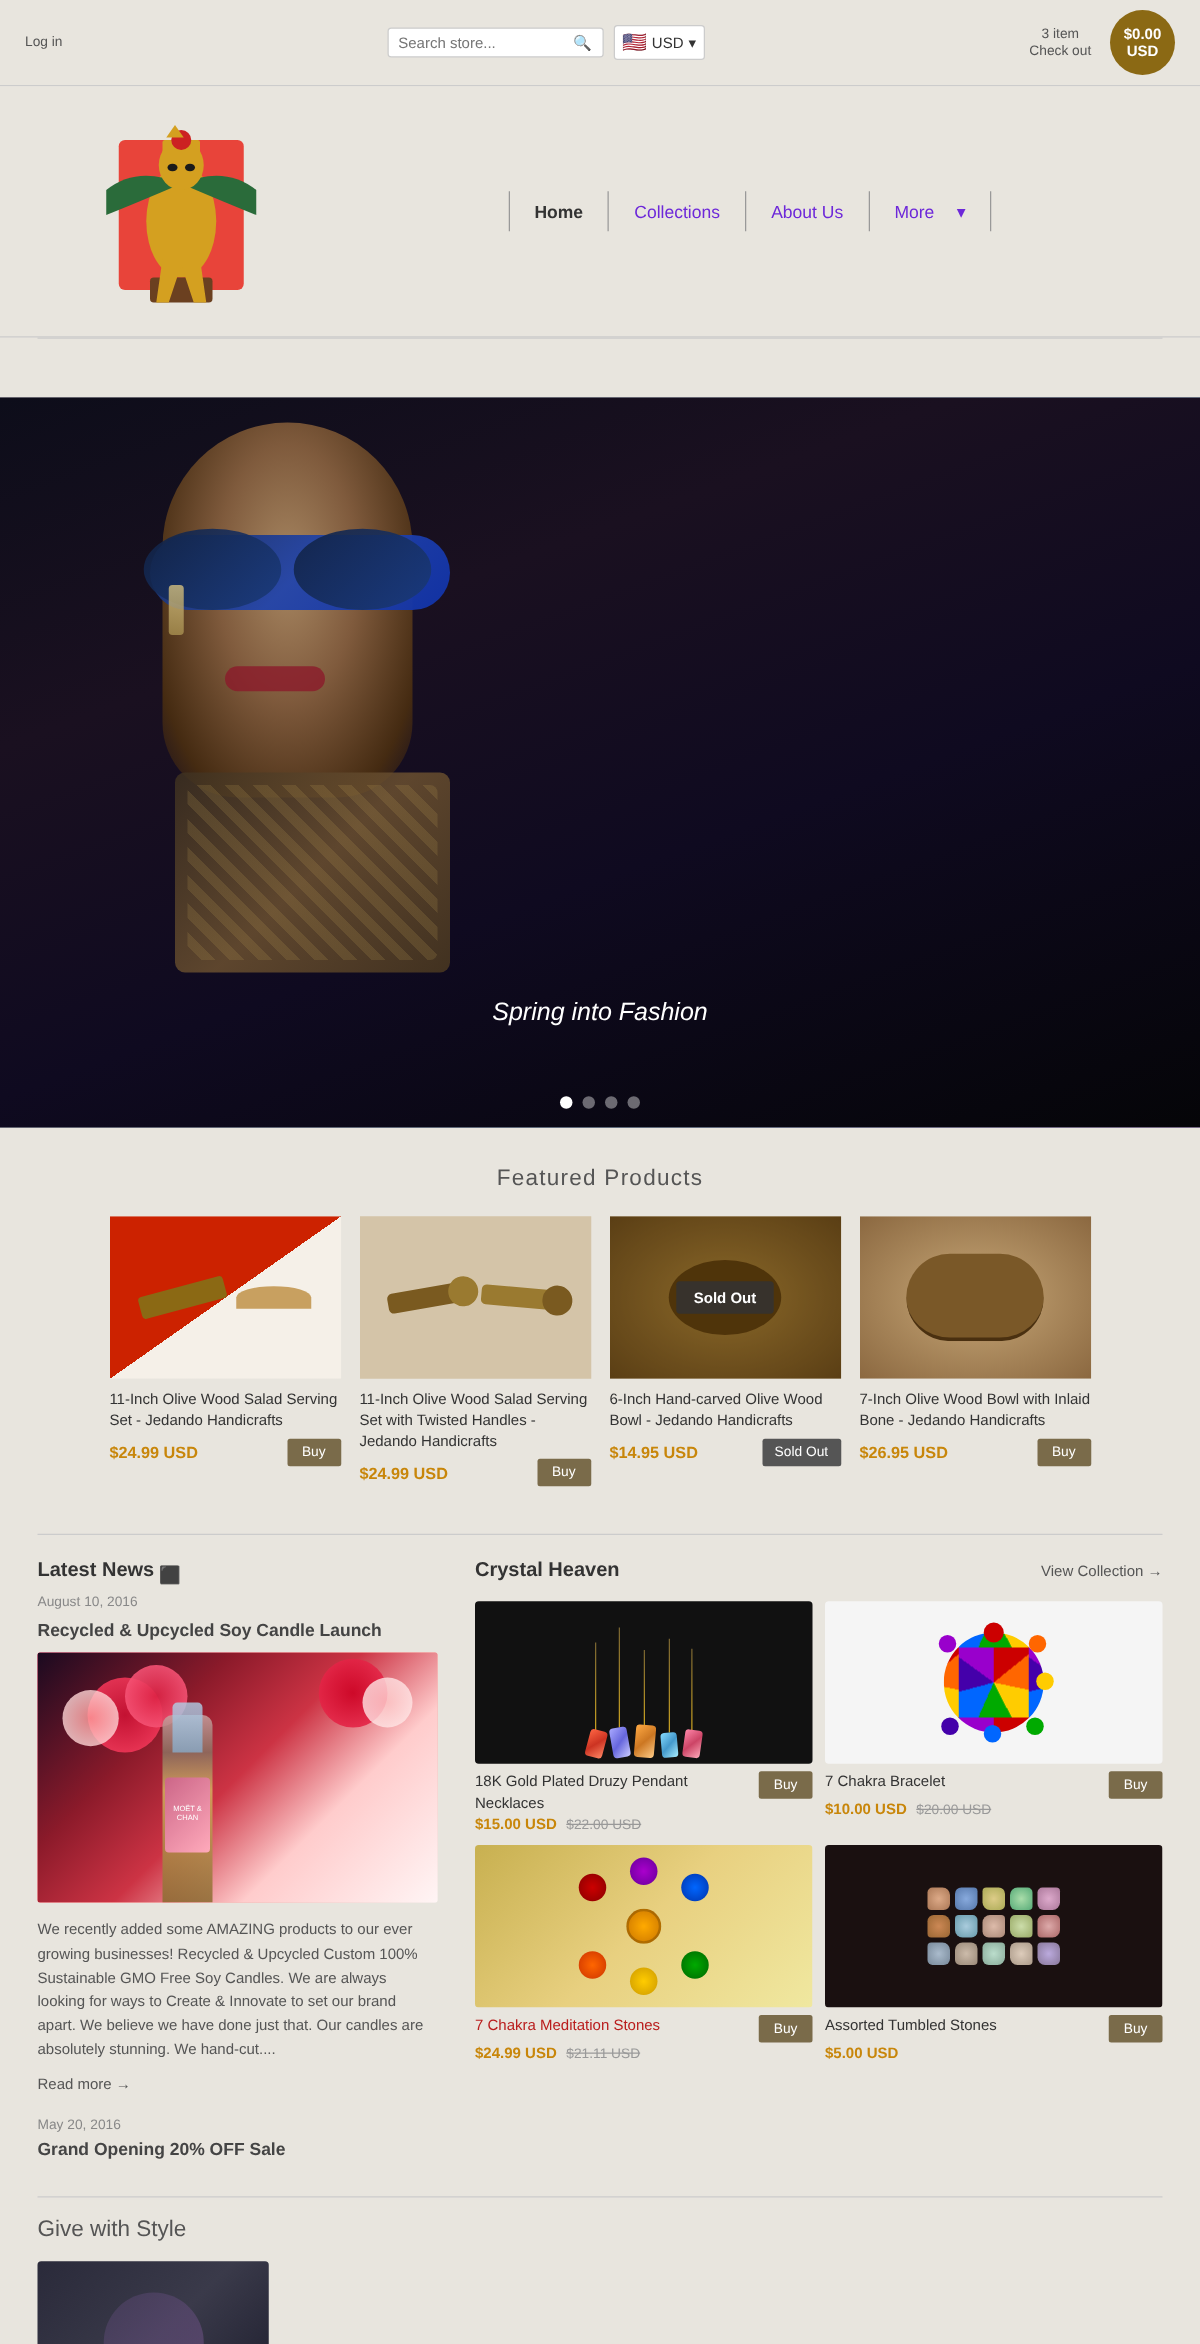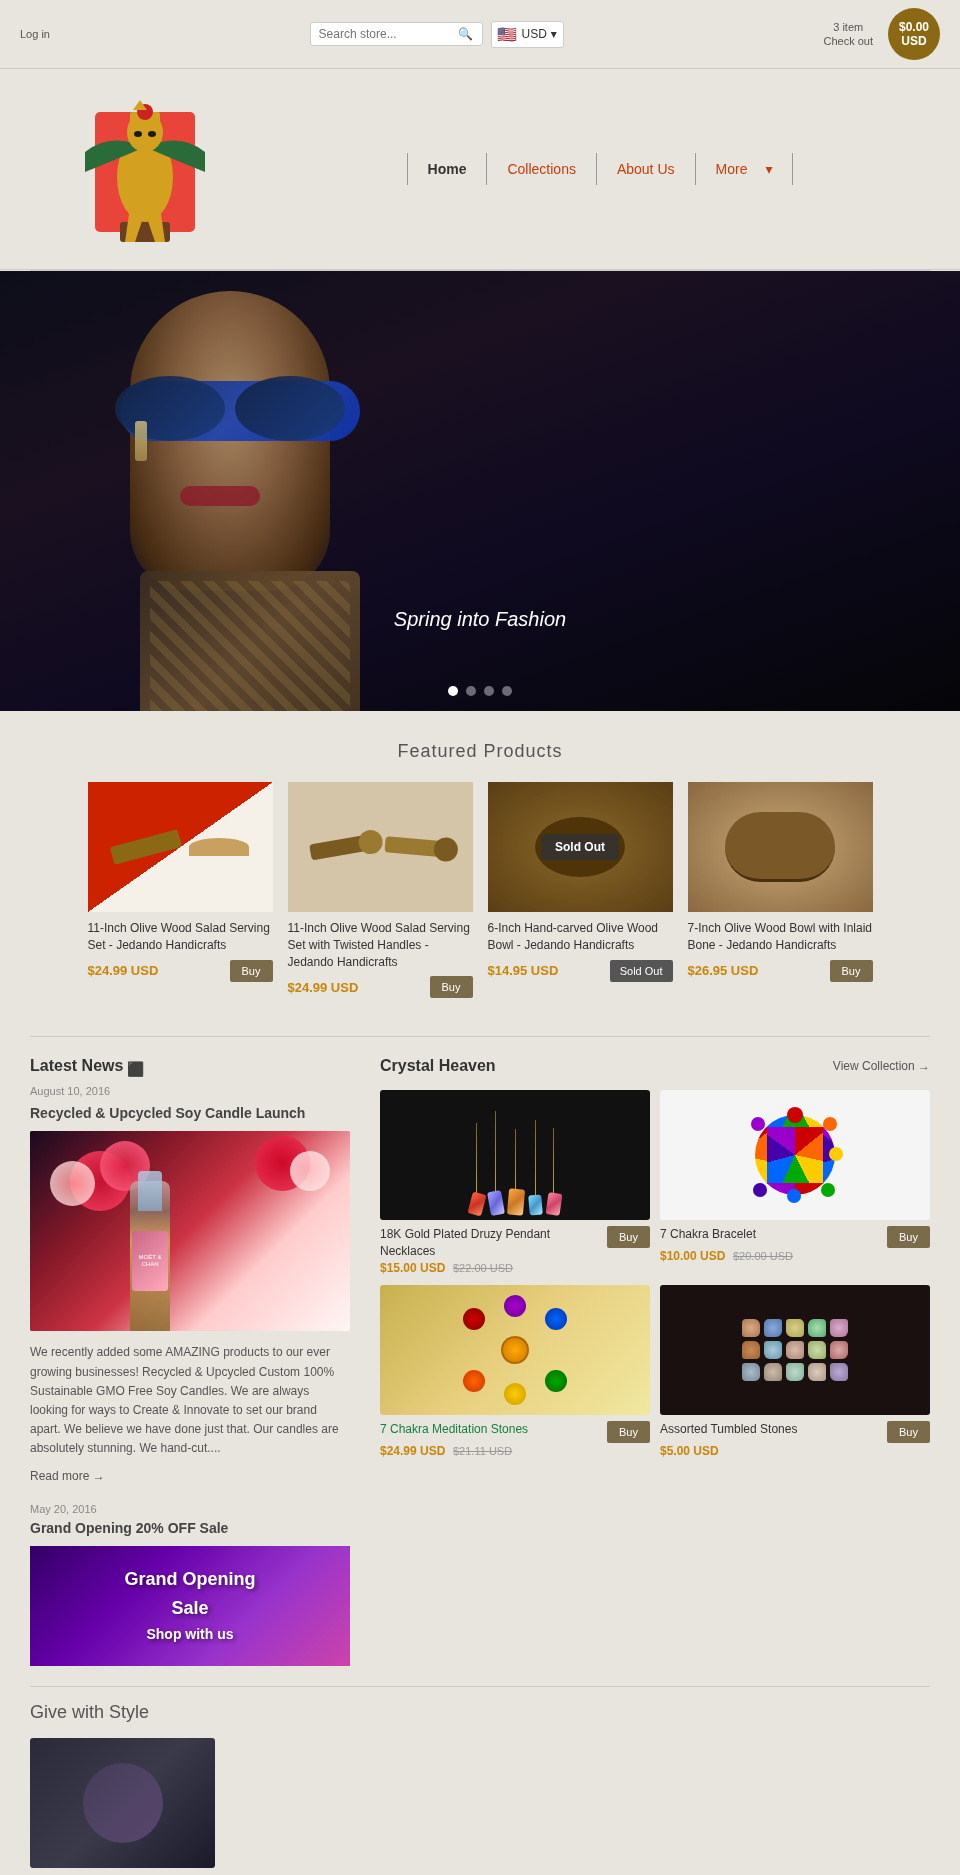--- a/index.html
+++ b/index.html
@@ -36,31 +36,31 @@
       padding: 10px 30px; background: #e8e5de; border-bottom: 1px solid #ccc;
     }
     .logo-area { width: 240px; }
     .logo-img {
       width: 230px; height: 180px; background: #e8e5de;
       display: flex; align-items: center; justify-content: center; overflow: hidden;
     }
     
     .nav-links { display: flex; align-items: center; gap: 0; flex: 1; justify-content: center; }
     .nav-link {
-      padding: 8px 20px; font-size: 14px; color: #c2410c; cursor: pointer; text-decoration: none;
+      padding: 8px 20px; font-size: 14px; color: #6d28d9; cursor: pointer; text-decoration: none;
       border-right: 1px solid #999;
     }
     .nav-link:first-child { border-left: 1px solid #999; }
     .nav-link.active { color: #333; font-weight: bold; }
     .nav-link-more { display: flex; align-items: center; gap: 18px; text-align: right; }
 
     
     .hero-banner {
-      width: 100%; height: 440px; background: linear-gradient(135deg, #1a1a2e 0%, #16213e 40%, #0f3460 70%, #533483 100%);
-      position: relative; overflow: hidden; display: flex; align-items: flex-end;
+      width: 100%; height: 584px; background: linear-gradient(135deg, #1a1a2e 0%, #16213e 40%, #0f3460 70%, #533483 100%);
+      position: relative; overflow: hidden; display: flex; align-items: flex-end; margin-top: 47px;
     }
     .hero-dots {
       position: absolute; bottom: 15px; left: 50%; transform: translateX(-50%);
       display: flex; gap: 8px;
     }
     .hero-dot {
       width: 10px; height: 10px; border-radius: 50%; background: rgba(255,255,255,0.4); cursor: pointer;
     }
     .hero-dot.active { background: #fff; }
 
@@ -361,27 +361,20 @@
         <div style="position:absolute;bottom:40px;left:102px;width:36px;height:60px;background:linear-gradient(135deg,#cc6688,#ffaabb);border-radius:3px;display:flex;align-items:center;justify-content:center;">
           <span style="font-size:6px;color:#fff;text-align:center;line-height:1.2;">MOËT &amp; CHAN</span>
         </div>
       </div>
     </div>
     <div class="news-text">We recently added some AMAZING products to our ever growing businesses! Recycled &amp; Upcycled Custom 100% Sustainable GMO Free Soy Candles. We are always looking for ways to Create &amp; Innovate to set our brand apart. We believe we have done just that. Our candles are absolutely stunning. We hand-cut....</div>
     <div class="read-more">Read more →</div>
 
     <div class="news-date2">May 20, 2016</div>
     <div class="news-article-title2">Grand Opening 20% OFF Sale</div>
-    <div class="news-image2">
-      <div style="width:100%;height:100%;background:linear-gradient(135deg,#330066,#6600aa,#9933cc,#cc44aa);display:flex;align-items:center;justify-content:center;flex-direction:column;gap:4px;">
-        <div class="grand-text">Grand Opening</div>
-        <div class="grand-text">Sale</div>
-        <div class="grand-text" style="font-size:14px;">Shop with us</div>
-      </div>
-    </div>
   </div>
 
   <div class="col-right">
     <div class="crystal-header">
       <span class="crystal-title">Crystal Heaven</span>
       <span class="view-collection">View Collection →</span>
     </div>
     <div class="crystal-grid">
 
       <div class="crystal-item">
@@ -458,21 +451,21 @@
               <div style="position:absolute;top:5px;left:50%;transform:translateX(-50%);width:22px;height:22px;background:radial-gradient(#aa00cc,#660099);border-radius:50%;"></div>
               <div style="position:absolute;top:18px;right:8px;width:22px;height:22px;background:radial-gradient(#0066ff,#0033aa);border-radius:50%;"></div>
               <div style="position:absolute;bottom:18px;right:8px;width:22px;height:22px;background:radial-gradient(#00aa00,#006600);border-radius:50%;"></div>
               <div style="position:absolute;bottom:5px;left:50%;transform:translateX(-50%);width:22px;height:22px;background:radial-gradient(#ffcc00,#cc9900);border-radius:50%;"></div>
               <div style="position:absolute;bottom:18px;left:8px;width:22px;height:22px;background:radial-gradient(#ff6600,#cc3300);border-radius:50%;"></div>
               <div style="position:absolute;top:18px;left:8px;width:22px;height:22px;background:radial-gradient(#cc0000,#880000);border-radius:50%;"></div>
             </div>
           </div>
         </div>
         <div class="crystal-info-row">
-          <div style="font-size:12px;color:#15803d;flex:1;line-height:1.4;">7 Chakra Meditation Stones</div>
+          <div style="font-size:12px;color:#b91c1c;flex:1;line-height:1.4;">7 Chakra Meditation Stones</div>
           <button class="btn-buy" style="flex-shrink:0;">Buy</button>
         </div>
         <div>
           <span class="crystal-price">$24.99 USD</span>
           <span class="crystal-price-orig">$21.11 USD</span>
         </div>
       </div>
 
       <div class="crystal-item">
         <div class="crystal-image img-tumbled" style="background:#1a1a1a;border-radius:3px;">

